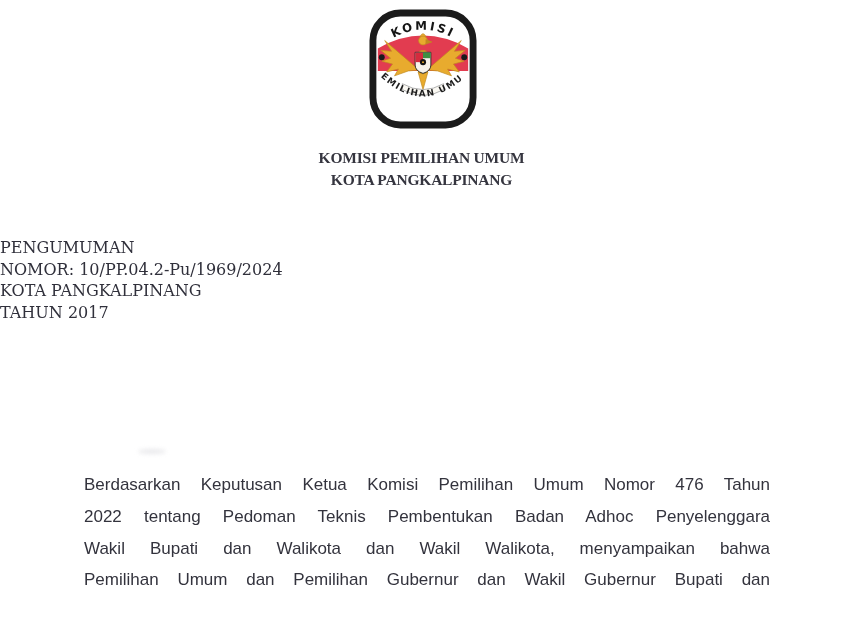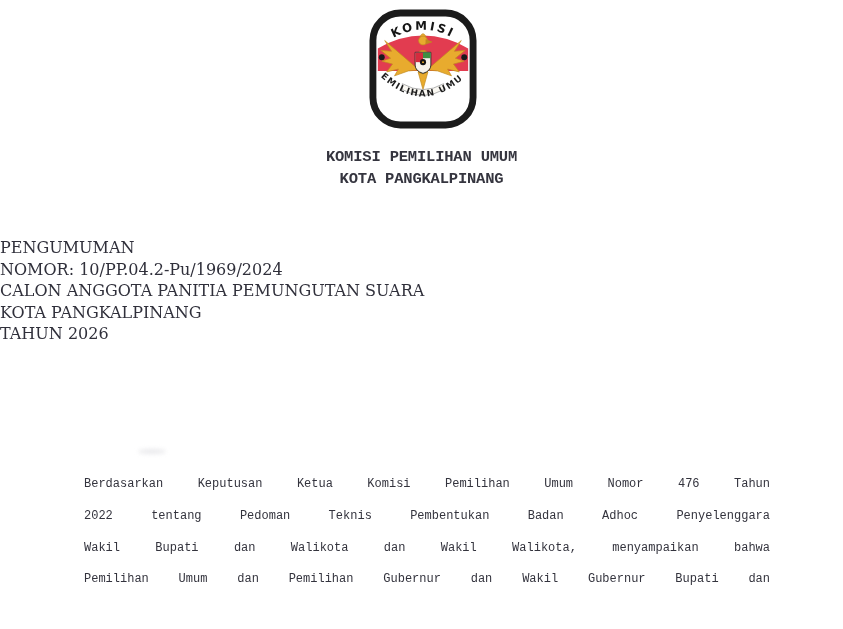--- a/index.html
+++ b/index.html
@@ -13,40 +13,40 @@
   .logo-wrap{
     position:absolute;
     left:369px;top:7px;
     width:108px;height:124px;
   }
   .logo-wrap svg{width:100%;height:100%;}
   .letterhead{
     position:absolute;
     top:147px;left:0;width:843px;
     text-align:center;
-    font-family:Liberation Mono, monospace;
+    font-family:Liberation Serif, serif;
     font-weight:bold;
     font-size:15.5px;
     line-height:21.5px;
     letter-spacing:-0.2px;
     color:#35353f;
   }
   .title-block{
     position:absolute;
     top:237px;left:0;width:843px;
     font-family:"DejaVu Serif", serif;
     font-size:16px;
     line-height:21.6px;
     color:#30303b;
   }
   .body-block{
     position:absolute;
     top:469px;left:84px;width:686px;
-    font-family:Liberation Mono, monospace;
-    font-size:12px;
+    font-family:Liberation Sans, sans-serif;
+    font-size:17px;
     line-height:31.8px;
     color:#33333d;
   }
   .body-line{
     text-align:justify;
     -moz-text-align-last:justify;
     text-align-last:justify;
     white-space:normal;
   }
   .scan-artifact{
@@ -116,23 +116,22 @@
   </div>
 
   <div class="letterhead">
     <div>KOMISI PEMILIHAN UMUM</div>
     <div>KOTA PANGKALPINANG</div>
   </div>
 
   <div class="title-block">
     <div>PENGUMUMAN</div>
     <div>NOMOR: 10/PP.04.2-Pu/1969/2024</div>
-    <div>CALON ANGGOTA PANITIA PEMUNGUTAN SUARA</div>
     <div>KOTA PANGKALPINANG</div>
-    <div>TAHUN 2026</div>
+    <div>TAHUN 2017</div>
   </div>
 
   <div class="scan-artifact"></div>
 
   <div class="body-block">
     <div class="body-line">Berdasarkan Keputusan Ketua Komisi Pemilihan Umum Nomor 476 Tahun</div>
     <div class="body-line">2022 tentang Pedoman Teknis Pembentukan Badan Adhoc Penyelenggara</div>
     <div class="body-line">Wakil Bupati dan Walikota dan Wakil Walikota, menyampaikan bahwa</div>
     <div class="body-line">Pemilihan Umum dan Pemilihan Gubernur dan Wakil Gubernur Bupati dan</div>
   </div>

